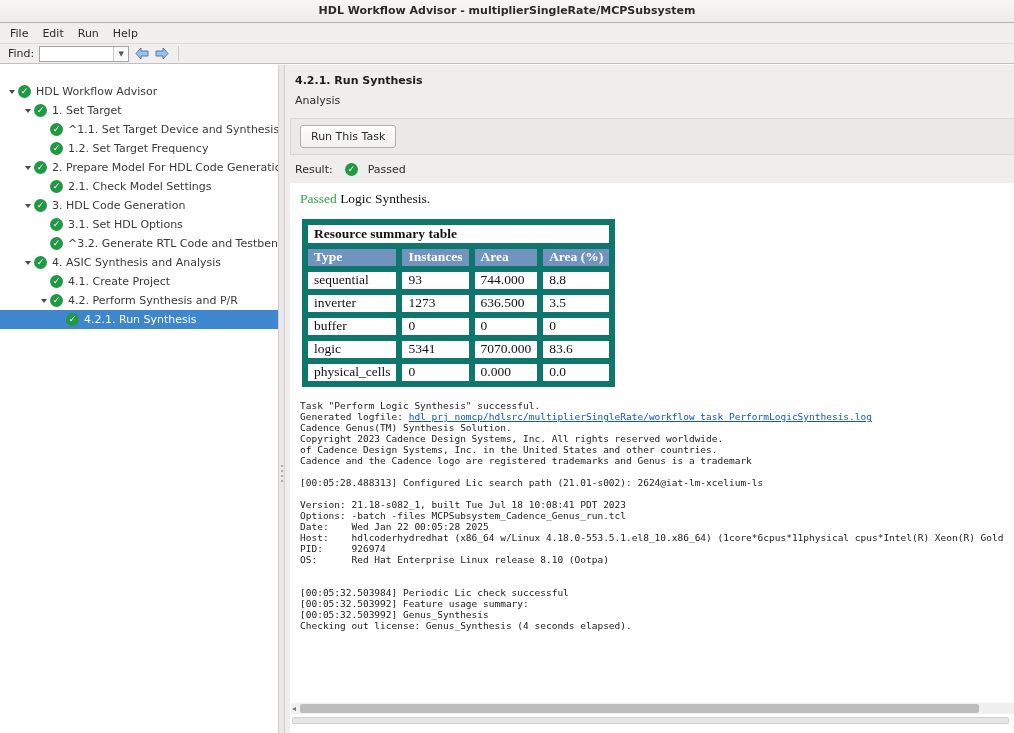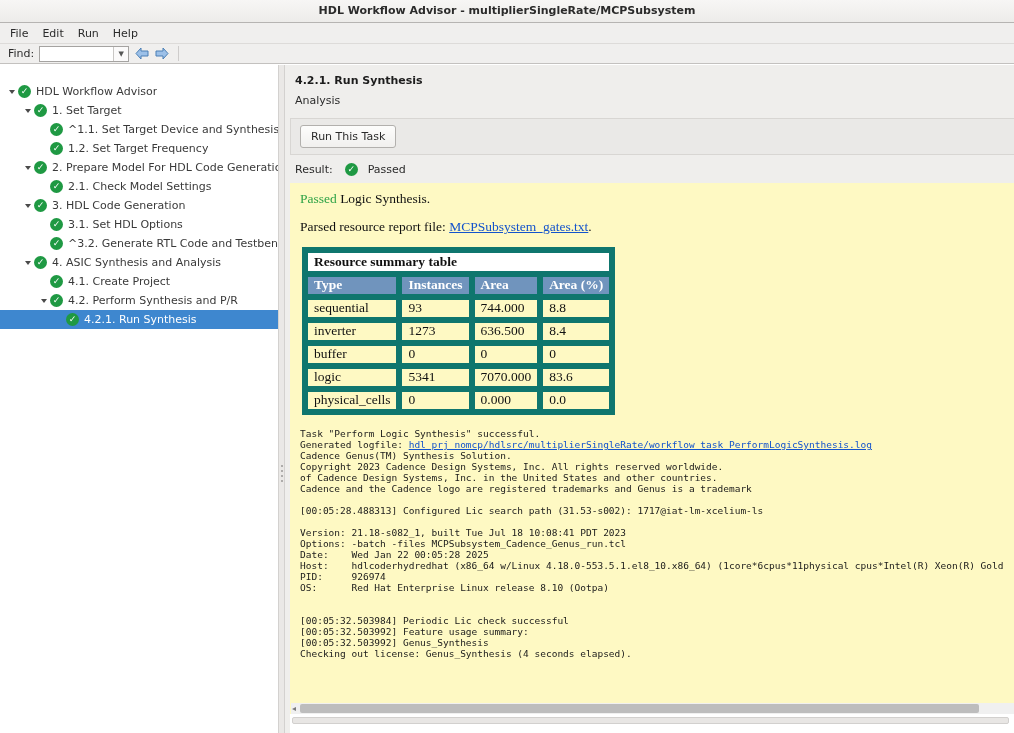--- a/index.html
+++ b/index.html
@@ -58,21 +58,21 @@
   .runbox { margin-top:6px; padding:6px 9px; }
   .run-btn { font-size:11px; color:#2b2b2b; background:linear-gradient(#fdfdfc,#f1f0ee);
     border:1px solid #b2b0ad; border-radius:3px; padding:4px 10px;
     font-family:"DejaVu Sans","Liberation Sans",sans-serif; }
   .result-row { display:flex; align-items:center; font-size:11px; color:#2b2b2b;
     padding:8px 10px 6px; }
   .result-label { margin-right:12px; }
   .result-status { margin-left:5px; }
 
   
-  .report { flex:1; margin-left:5px; margin-top:1px; background:#fef9c3; position:relative;
+  .report { flex:1; margin-left:5px; margin-top:1px; background:#ffffff; position:relative;
     overflow:hidden; padding:6px 0 0 10px;
     font-family:"Liberation Serif","DejaVu Serif",serif; }
   .rep-line1 { font-size:13.5px; color:#111; margin-top:2px; }
   .passed-word { color:#2fa347; }
   .rep-line2 { font-size:13.5px; color:#111; margin-top:12px; }
   a.rep-link { color:#1353cc; text-decoration:underline; cursor:pointer; }
   .res-table { border-collapse:collapse; margin-top:12px; margin-left:2px; font-size:13.5px; }
   .res-table td, .res-table th { border:6px solid #0f766e; padding:0 6px 1px; text-align:left; }
   .res-table .tcap { font-weight:bold; color:#111; background:#fff; padding:1px 6px; }
   .res-table th { background:#7094bd; color:#ffffff; font-weight:bold; }
@@ -215,23 +215,20 @@
     <div class="result-row">
       <span class="result-label">Result:</span>
       <span class="check-icon">✓</span>
       <span class="result-status">Passed</span>
     </div>
 
     <div class="report">
       <div class="rep-line1">
         <span class="passed-word">Passed</span><span> Logic Synthesis.</span>
       </div>
-      <div class="rep-line2">
-        <span>Parsed resource report file: </span><a class="rep-link">MCPSubsystem_gates.txt</a><span>.</span>
-      </div>
 
       <table class="res-table">
         <tbody>
           <tr>
             <td class="tcap" colspan="4">Resource summary table</td>
           </tr>
           <tr>
               <th>Type</th>
               <th>Instances</th>
               <th>Area</th>
@@ -242,21 +239,21 @@
             <tr>
               <td>sequential</td>
               <td>93</td>
               <td>744.000</td>
               <td>8.8</td>
             </tr>
             <tr>
               <td>inverter</td>
               <td>1273</td>
               <td>636.500</td>
-              <td>8.4</td>
+              <td>3.5</td>
             </tr>
             <tr>
               <td>buffer</td>
               <td>0</td>
               <td>0</td>
               <td>0</td>
             </tr>
             <tr>
               <td>logic</td>
               <td>5341</td>
@@ -274,21 +271,21 @@
 
       <div class="log">
         <div class="log-line">Task "Perform Logic Synthesis" successful.</div>
         <div class="log-line"><span>Generated logfile: </span><a class="log-link">hdl_prj_nomcp/hdlsrc/multiplierSingleRate/workflow_task_PerformLogicSynthesis.log</a></div>
         <div>
             <div class="log-line">Cadence Genus(TM) Synthesis Solution.</div>
             <div class="log-line">Copyright 2023 Cadence Design Systems, Inc. All rights reserved worldwide.</div>
             <div class="log-line">of Cadence Design Systems, Inc. in the United States and other countries.</div>
             <div class="log-line">Cadence and the Cadence logo are registered trademarks and Genus is a trademark</div>
             <div class="log-line"></div>
-            <div class="log-line">[00:05:28.488313] Configured Lic search path (31.53-s002): 1717@iat-lm-xcelium-ls</div>
+            <div class="log-line">[00:05:28.488313] Configured Lic search path (21.01-s002): 2624@iat-lm-xcelium-ls</div>
             <div class="log-line"></div>
             <div class="log-line">Version: 21.18-s082_1, built Tue Jul 18 10:08:41 PDT 2023</div>
             <div class="log-line">Options: -batch -files MCPSubsystem_Cadence_Genus_run.tcl</div>
             <div class="log-line">Date:    Wed Jan 22 00:05:28 2025</div>
             <div class="log-line">Host:    hdlcoderhydredhat (x86_64 w/Linux 4.18.0-553.5.1.el8_10.x86_64) (1core*6cpus*11physical cpus*Intel(R) Xeon(R) Gold</div>
             <div class="log-line">PID:     926974</div>
             <div class="log-line">OS:      Red Hat Enterprise Linux release 8.10 (Ootpa)</div>
             <div class="log-line"></div>
             <div class="log-line"></div>
             <div class="log-line">[00:05:32.503984] Periodic Lic check successful</div>

